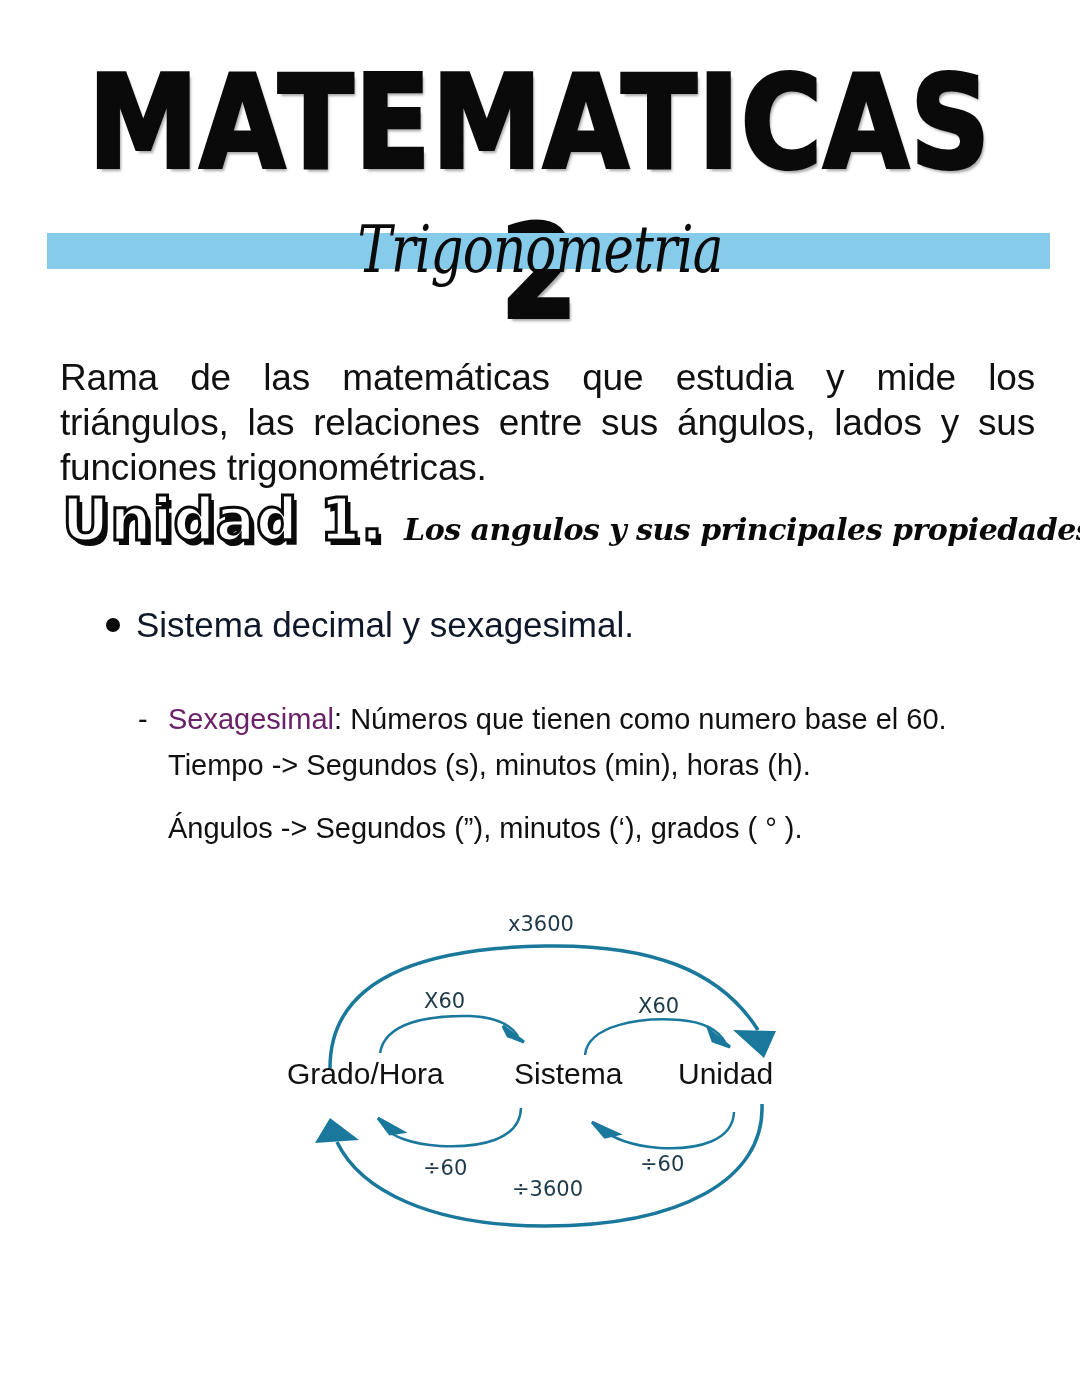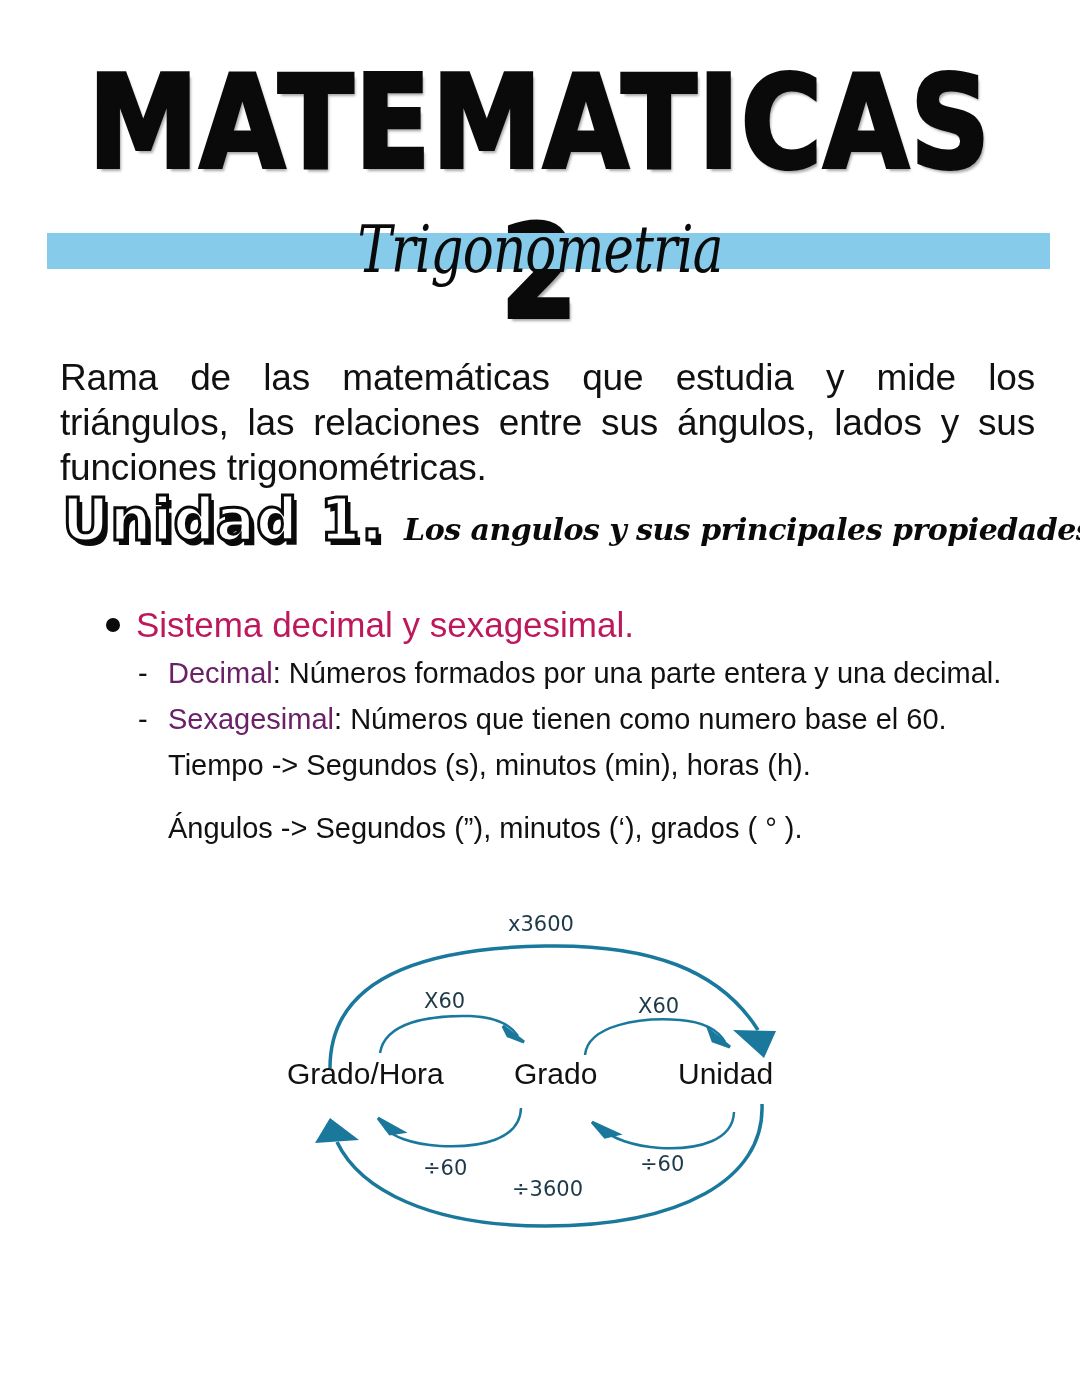--- a/index.html
+++ b/index.html
@@ -119,21 +119,21 @@
     width: 14px;
     height: 14px;
     border-radius: 50%;
     background: #0a0a0a;
     margin-right: 16px;
   }
   .bullet-text {
     font-family: "Liberation Sans", sans-serif;
     font-size: 35px;
     line-height: 50px;
-    color: #be185d;
+    color: #0f172a;
   }
 
   .sub {
     position: absolute;
     left: 138px;
     font-family: "Liberation Sans", sans-serif;
     font-size: 29px;
     line-height: 44px;
     color: #111;
     white-space: nowrap;
@@ -203,23 +203,20 @@
   <div class="unit-heading">
     <span class="unit-label">Unidad 1.</span>
     <span class="unit-title">Los angulos y sus  principales propiedades</span>
   </div>
 
   <div class="bullet">
     <span class="bullet-dot"></span>
     <span class="bullet-text">Sistema decimal y sexagesimal.</span>
   </div>
 
-  <div class="sub" style="top:651px;">
-    <span class="dash">-</span><span class="term">Decimal</span><span>: Números formados por una parte entera y una decimal.</span>
-  </div>
 
   <div class="sub" style="top:697px;">
     <span class="dash">-</span><span class="term">Sexagesimal</span><span>: Números que tienen como numero base el 60.</span>
   </div>
 
   <div class="sub-cont" style="top:743px;">Tiempo -&gt; Segundos (s), minutos (min), horas (h).</div>
   <div class="sub-cont" style="top:806px;">Ángulos -&gt; Segundos (”), minutos (‘), grados ( ° ).</div>
 
   <div class="diagram">
     <svg width="1080" height="1397" viewBox="0 0 1080 1397">
@@ -242,21 +239,21 @@
       <polygon points="378,1118 403,1132 390,1134" fill="#1a789c" stroke="#1a789c" stroke-width="3"></polygon>
 
       <path d="M734,1112 C733,1140 700,1150 660,1148 C632,1146 612,1138 604,1130" fill="none" stroke="#1a789c" stroke-width="2.5"></path>
       <polygon points="592,1122 618,1134 605,1137" fill="#1a789c" stroke="#1a789c" stroke-width="3"></polygon>
 
       <path d="M762,1104 C765,1180 680,1226 545,1226 C430,1226 360,1190 337,1142" fill="none" stroke="#1a789c" stroke-width="3.5"></path>
       <polygon points="315,1143 330,1118 359,1140" fill="#1a789c"></polygon>
     </svg>
 
     <div class="node-label" style="left:287px; top:1056px;">Grado/Hora</div>
-    <div class="node-label" style="left:514px; top:1056px;">Grado</div>
+    <div class="node-label" style="left:514px; top:1056px;">Sistema</div>
     <div class="node-label" style="left:678px; top:1056px;">Unidad</div>
 
     <div class="op-label" style="left:508px; top:911px;">x3600</div>
     <div class="op-label" style="left:424px; top:988px;">X60</div>
     <div class="op-label" style="left:638px; top:993px;">X60</div>
     <div class="op-label" style="left:423px; top:1155px;">÷60</div>
     <div class="op-label" style="left:640px; top:1151px;">÷60</div>
     <div class="op-label" style="left:512px; top:1176px;">÷3600</div>
   </div>
 

